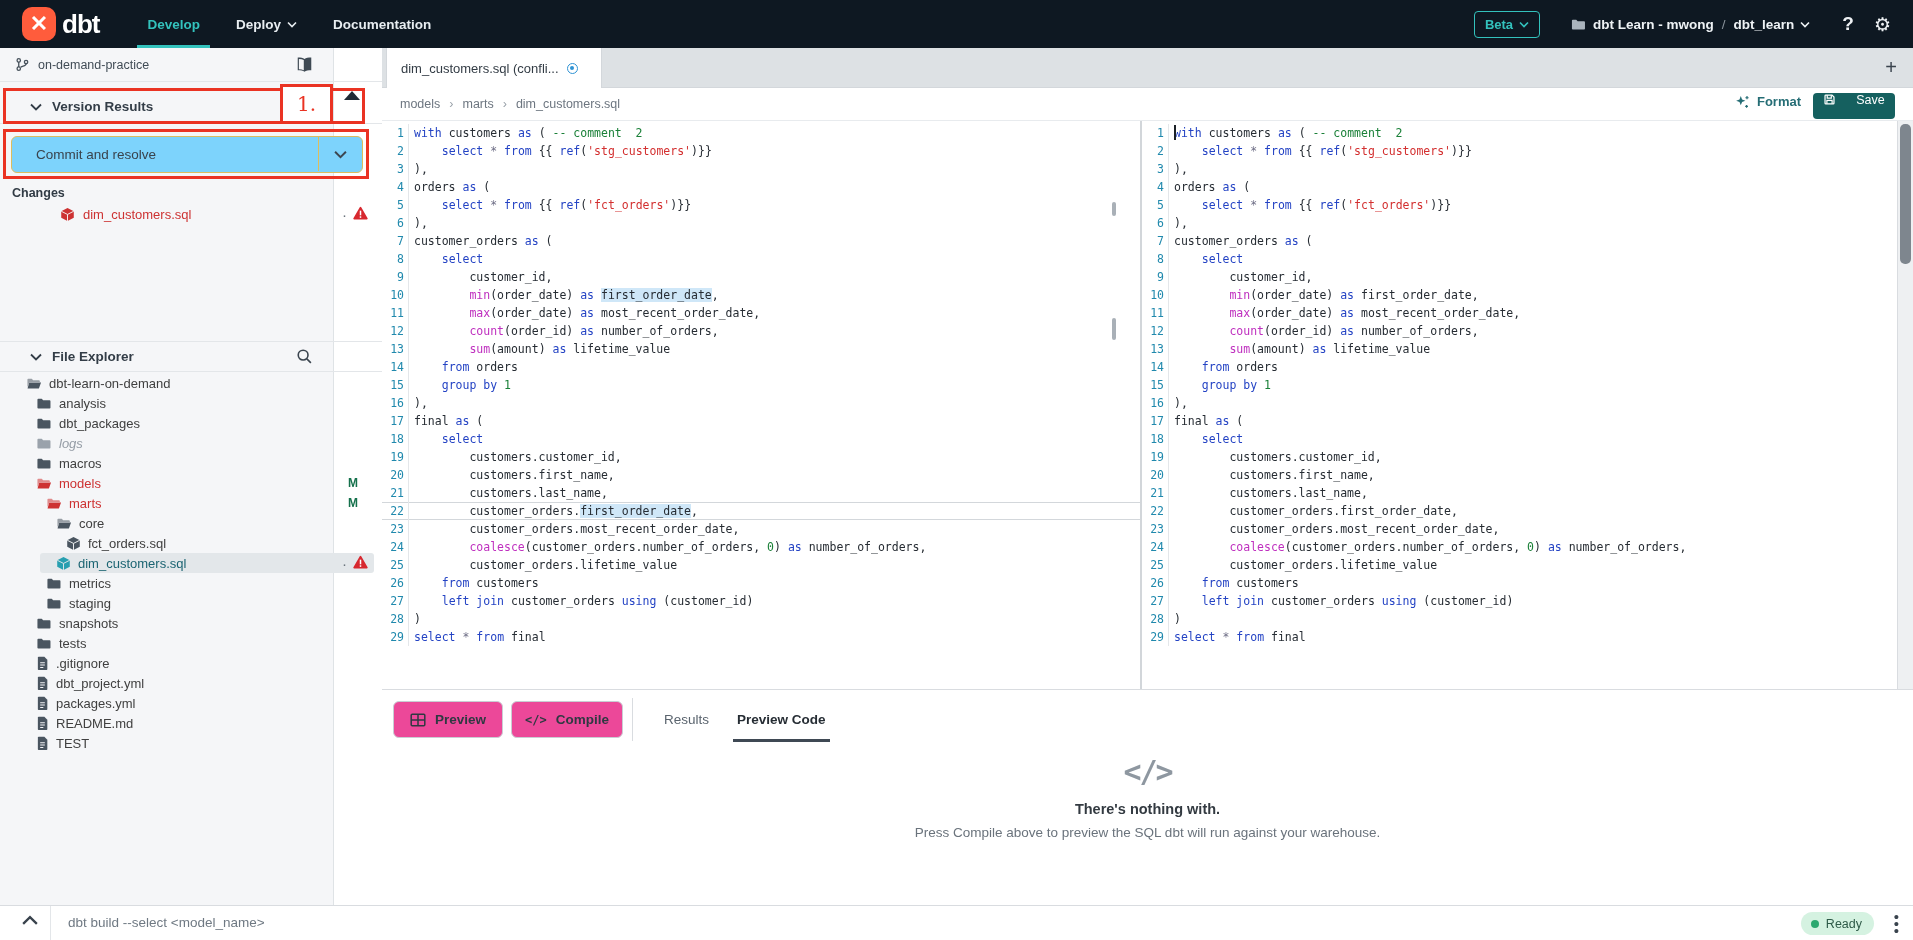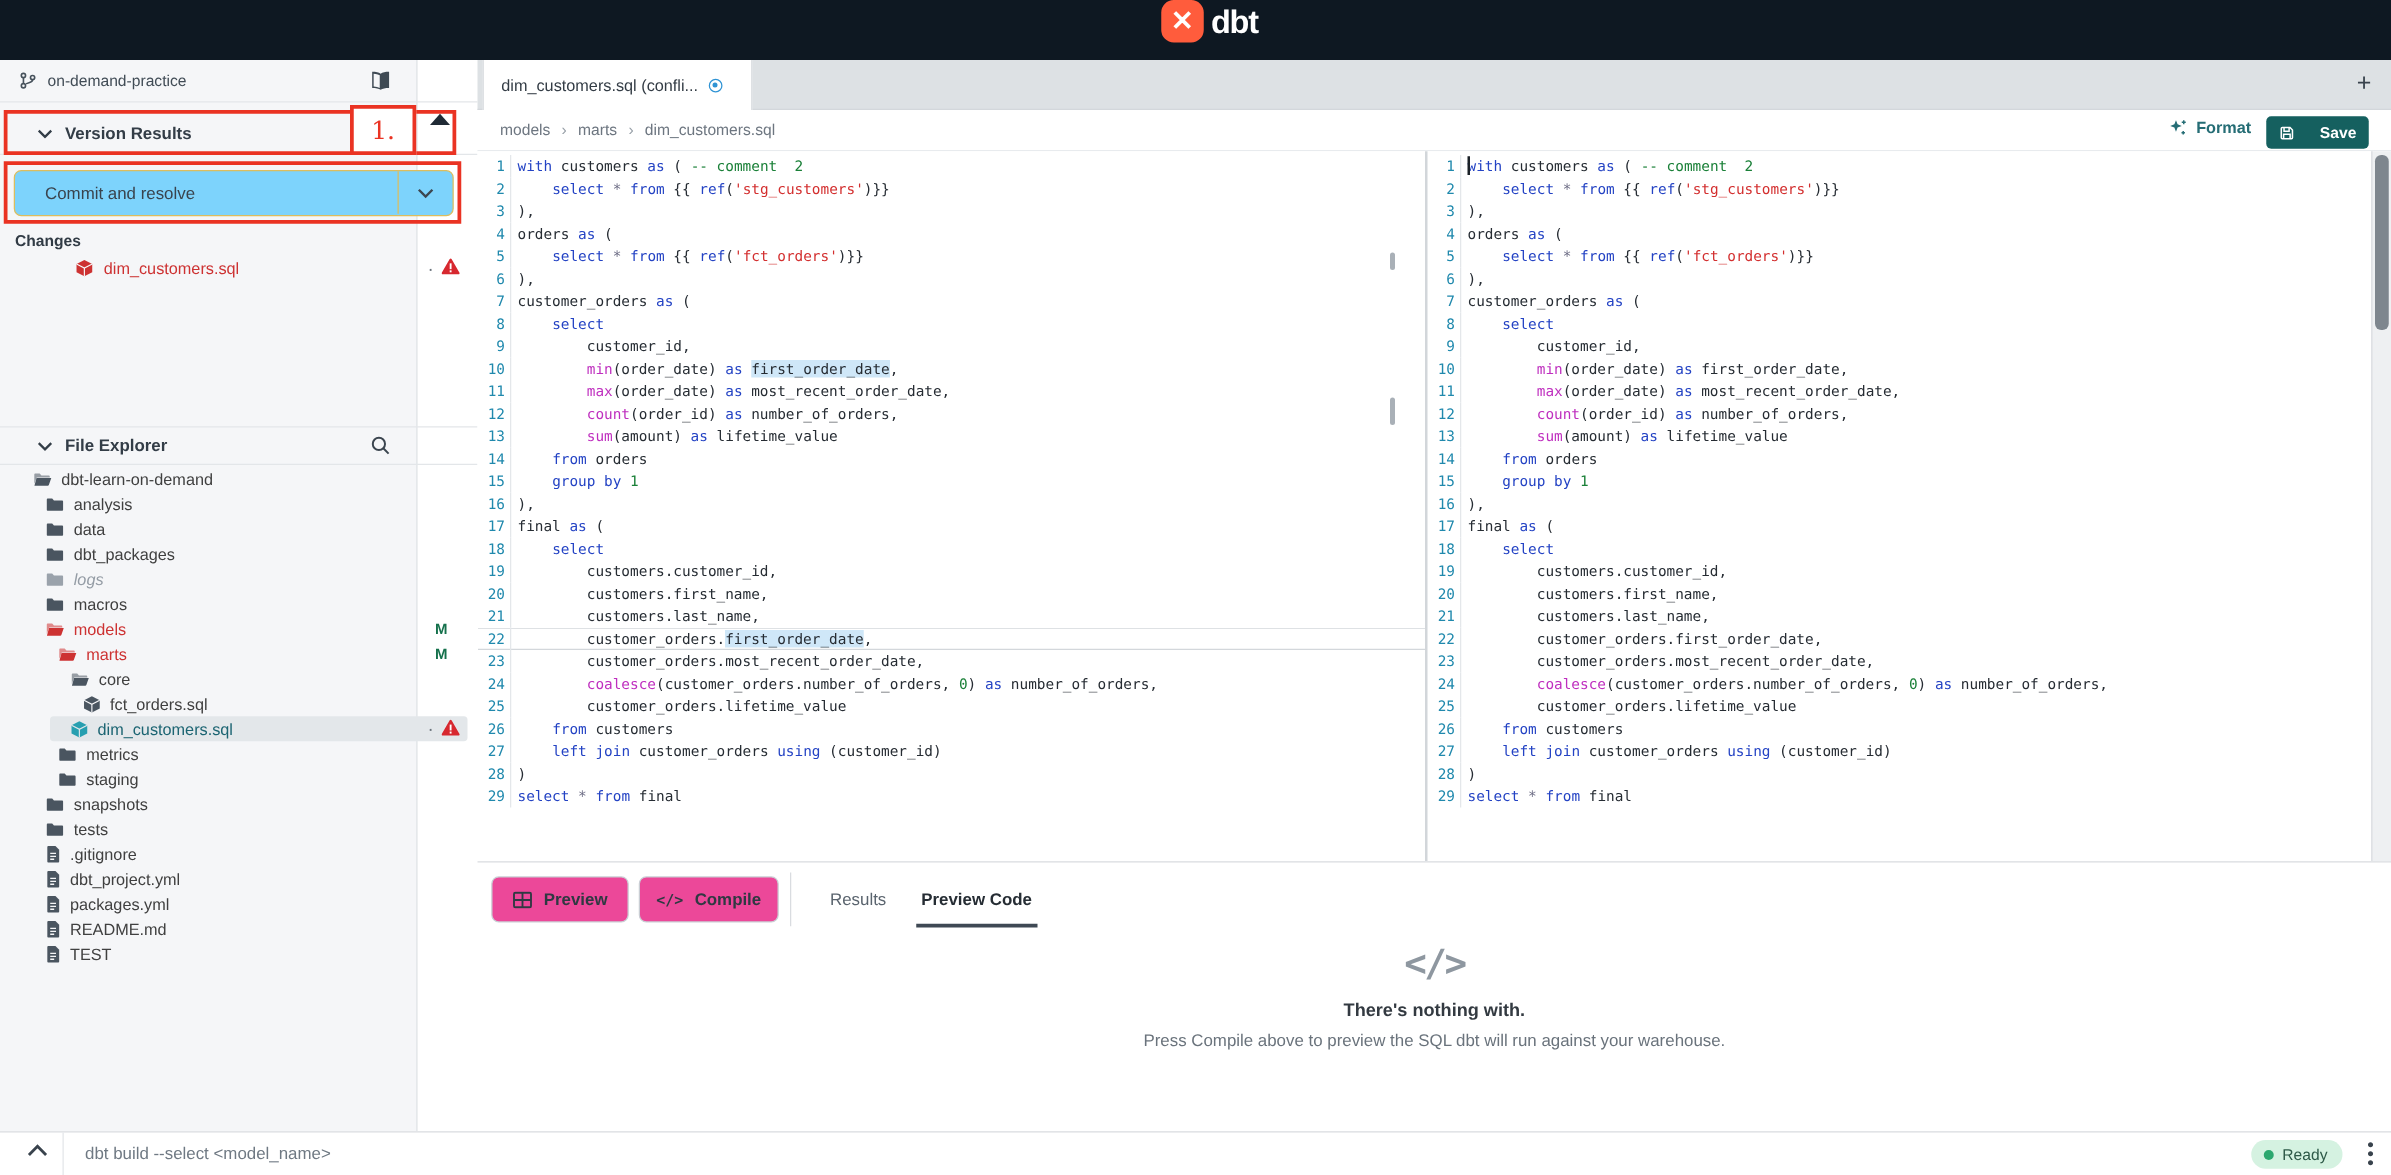--- a/index.html
+++ b/index.html
@@ -1,19 +1,19 @@
 <!DOCTYPE html>
 <html><head>
 <meta charset="utf-8">
 <style>
   * { margin:0; padding:0; box-sizing:border-box; }
   html,body { width:1913px; height:940px; overflow:hidden; background:#fff;
     font-family:"Liberation Sans", sans-serif; }
   #app { position:relative; width:1913px; height:940px; background:#fff; overflow:hidden; }
-  .abs { position:absolute;flex-direction:column; }
+  .abs { position:absolute; }
 
   
   #topnav { left:0; top:0; width:1913px; height:48px; background:#0e1822; display:flex; align-items:center; }
   #logo { display:flex; align-items:center; margin-left:22px; cursor:pointer; }
   #logo-mark { width:34px; height:34px; background:#ff5c3c; border-radius:10px; position:relative; }
   #logo-mark:before { content:"✕"; position:absolute; left:0; top:0; width:34px; height:34px;
     color:#fff; font-size:22px; font-weight:bold; display:flex; align-items:center; justify-content:center; }
   #logo-text { color:#fff; font-size:26px; font-weight:bold; letter-spacing:-1px; margin-left:6px; }
   #nav-items { display:flex; height:48px; margin-left:30px; }
   .nav-item { position:relative; height:48px; display:flex; align-items:center; padding:0 18px;
@@ -93,21 +93,21 @@
   #tab-dot:after { content:""; position:absolute; left:2.5px; top:2.5px; width:4px; height:4px; border-radius:50%; background:#2f93d4; }
   #tab-plus { position:absolute; right:16px; top:8px; color:#39434d; font-size:20px; font-weight:400; cursor:pointer; }
 
   #crumbbar { left:382px; top:88px; width:1531px; height:33px; background:#fff; border-bottom:1px solid #e8ebee; }
   #breadcrumb { position:absolute; left:18px; top:9px; display:flex; align-items:center; font-size:12.5px; color:#6d7680; }
   #breadcrumb .crumb { cursor:pointer; }
   #breadcrumb .bc-sep { margin:0 9px; color:#98a0a8; }
   #format-btn { position:absolute; right:112px; top:6px; display:flex; align-items:center; gap:7px;
     color:#256d75; font-size:13px; font-weight:600; cursor:pointer; }
   #save-btn { position:absolute; right:18px; top:5px; width:82px; height:26px; background:#15605f; border-radius:4px;
-    display:flex; align-items:center; justify-content:center; gap:20px; color:#fff; font-size:12.5px; font-weight:700; cursor:pointer; }
+    display:flex; justify-content:center; gap:20px; color:#fff; font-size:12.5px; font-weight:400; cursor:pointer; }
 
   #code-area { left:382px; top:121px; width:1531px; height:568px; background:#fff; }
   .pane { position:absolute; top:0; height:568px; overflow:hidden; padding-top:3px; }
   #pane-left { left:0; width:758px; }
   #pane-right { left:760px; width:755px; }
   #pane-divider { position:absolute; left:758px; top:0; width:2px; height:568px; background:#d2d6da; }
   .cl { display:flex; height:18px; line-height:18px; font-family:"DejaVu Sans Mono", monospace; font-size:11.5px; white-space:pre; }
   .cl .ln { width:22px; text-align:right; color:#2089ad; flex:none; }
   .cl .lc { border-left:1px solid #e4e7ea; margin-left:4px; padding-left:5px; color:#262c33; }
   .cl.cur { box-shadow: inset 0 1px 0 #d3d7db, inset 0 -1px 0 #d3d7db; }
@@ -271,28 +271,20 @@
           </span>
           <span class="t-label">dbt-learn-on-demand</span>
         </div>
         <div class="tree-row ">
           <span class="t-icon" style="margin-left:36px">
             <svg width="16" height="15" viewBox="0 0 16 16" fill="currentColor">
               <path d="M1 3.8c0-.5.4-.9.9-.9h3.7l1.5 1.7h6.9c.5 0 .9.4.9.9v7c0 .5-.4.9-.9.9H1.9c-.5 0-.9-.4-.9-.9z"></path>
             </svg>
           </span>
           <span class="t-label">analysis</span>
-        </div>
-        <div class="tree-row ">
-          <span class="t-icon" style="margin-left:36px">
-            <svg width="16" height="15" viewBox="0 0 16 16" fill="currentColor">
-              <path d="M1 3.8c0-.5.4-.9.9-.9h3.7l1.5 1.7h6.9c.5 0 .9.4.9.9v7c0 .5-.4.9-.9.9H1.9c-.5 0-.9-.4-.9-.9z"></path>
-            </svg>
-          </span>
-          <span class="t-label">data</span>
         </div>
         <div class="tree-row ">
           <span class="t-icon" style="margin-left:36px">
             <svg width="16" height="15" viewBox="0 0 16 16" fill="currentColor">
               <path d="M1 3.8c0-.5.4-.9.9-.9h3.7l1.5 1.7h6.9c.5 0 .9.4.9.9v7c0 .5-.4.9-.9.9H1.9c-.5 0-.9-.4-.9-.9z"></path>
             </svg>
           </span>
           <span class="t-label">dbt_packages</span>
         </div>
         <div class="tree-row muted">

